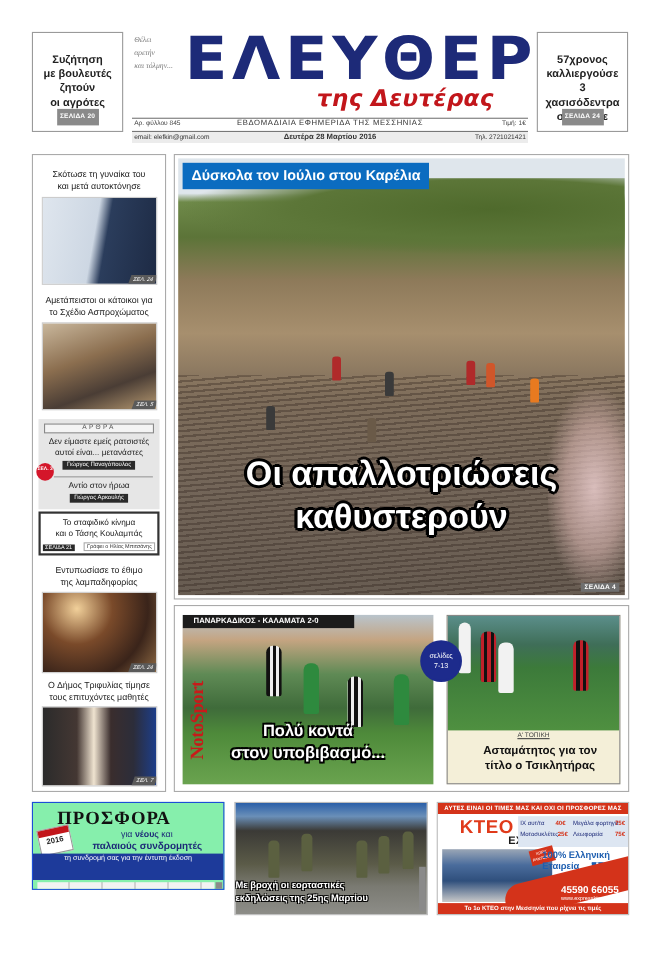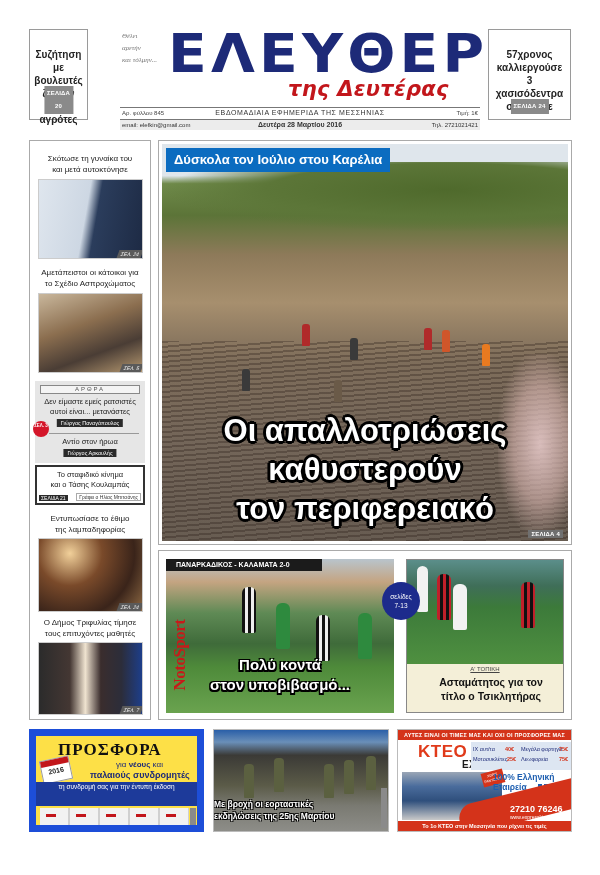--- a/index.html
+++ b/index.html
@@ -83,21 +83,21 @@
     text-shadow: -1.5px -1.5px 0 #000, 1.5px -1.5px 0 #000, -1.5px 1.5px 0 #000, 1.5px 1.5px 0 #000, 0 2px 0 #000; }
 
   .pages-starburst { position: absolute; left: 225px; top: 33px; width: 34px; height: 34px; border-radius: 50%; background: #1d2b8c; color: #fff; font-size: 6.5px; text-align: center; line-height: 9px; padding-top: 8px; box-shadow: 0 0 0 2px #1d2b8c; z-index: 3; }
 
   .sport2 { position: absolute; left: 247px; top: 8px; width: 158px; height: 154px; border: 1px solid #888; overflow: hidden; background: #f4efd8; }
   .sport2-photo { position: absolute; left: 0; top: 0; width: 100%; height: 104px; background: linear-gradient(180deg, #5b8e8a 0%, #3f6e58 25%, #3c7a3a 45%, #4f9040 100%); }
   .sport2-kicker { position: absolute; left: 0; right: 0; top: 106px; text-align: center; font-size: 6px; color: #444; text-decoration: underline; }
   .sport2-head { position: absolute; left: 0; right: 0; top: 115px; text-align: center; font-weight: bold; font-size: 10.5px; line-height: 14px; color: #111; margin-left: 12px; }
 
   
-  .ad1 { position: absolute; left: 29px; top: 729px; width: 175px; height: 103px; border: 7px solid #1d4ed8; background: #fde047; overflow: hidden; }
+  .ad1 { position: absolute; left: 29px; top: 729px; width: 175px; height: 80px; border: 1px solid #1d4ed8; background: #86efac; overflow: hidden; }
   .ad1-title { position: absolute; left: 22px; top: 4px; font-family: "Liberation Serif", serif; font-weight: bold; font-size: 17px; letter-spacing: 1px; color: #111; }
   .ad1-cal { position: absolute; left: 5px; top: 22px; width: 30px; height: 24px; background: #fff; border: 1px solid #999; transform: rotate(-12deg); font-size: 7px; font-weight: bold; text-align: center; padding-top: 8px; color: #222; }
   .ad1-cal::before { content: ""; position: absolute; left: 0; right: 0; top: 0; height: 6px; background: #c2161b; }
   .ad1-l2 { position: absolute; left: 80px; top: 24px; font-size: 8px; color: #1d2a78; }
   .ad1-l2 b { color: #1d2a78; }
   .ad1-l3 { position: absolute; left: 54px; top: 34px; font-size: 9px; font-weight: bold; color: #1d2a78; }
   .ad1-band { position: absolute; left: 0; right: 0; top: 46px; height: 24px; background: #1d3a9a; color: #fff; text-align: center; }
   .ad1-band .b1 { font-size: 12px; font-weight: bold; line-height: 13px; letter-spacing: 0.5px; }
   .ad1-band .b2 { font-size: 6.5px; line-height: 9px; }
   .ad1-papers { position: absolute; left: 4px; right: 8px; top: 72px; height: 28px; background: repeating-linear-gradient(90deg, #f2f2f2 0 28px, #d0d0d0 28px 30px); }
@@ -126,21 +126,21 @@
   .ad3-building { position: absolute; left: 4px; top: 42px; width: 100px; height: 48px; background: linear-gradient(180deg, #9aa6b6 0%, #4a6c9c 30%, #2f4f7c 60%, #c9c9c9 100%); }
   .ad3-stamp { position: absolute; left: 84px; top: 41px; width: 22px; height: 14px; background: #d4331a; color: #fff; font-size: 3.5px; text-align: center; transform: rotate(-15deg); line-height: 5px; padding-top: 2px; }
   .ad3-swoosh { position: absolute; left: 60px; top: 62px; width: 120px; height: 30px; background: #d4331a; transform: rotate(-14deg); border-radius: 40px 0 0 40px; }
   .ad3-phone { position: absolute; left: 112px; top: 74px; font-size: 9px; font-weight: bold; color: #fff; z-index: 2; }
   .ad3-web { position: absolute; left: 112px; top: 84px; font-size: 5px; color: #fff; z-index: 2; }
   .ad3-bottom { position: absolute; left: 0; right: 0; bottom: 0; height: 10px; background: #d4331a; color: #fff; font-size: 5.5px; font-weight: bold; text-align: center; line-height: 10px; z-index: 3; }
 </style>
 </head>
 <body>
 
-<div class="teaser-box" style="left:29px;top:29px;width:59px;height:91px;">
+<div class="teaser-box" style="left:29px;top:29px;width:83px;height:91px;">
   <div class="t-text">
     <div>Συζήτηση</div>
     <div>με βουλευτές</div>
     <div>ζητούν</div>
     <div>οι αγρότες</div>
   </div>
   <span class="page-tag">ΣΕΛΙΔΑ 20</span>
 </div>
 
 <div class="motto">
@@ -243,21 +243,20 @@
     <div class="worker" style="left:262px;top:184px;background:#b02a2a;"></div>
     <div class="worker" style="left:280px;top:186px;background:#d0562a;"></div>
     <div class="worker" style="left:320px;top:200px;background:#e87a20;"></div>
     <div class="worker" style="left:172px;top:236px;background:#6a5a48;"></div>
     <div class="worker" style="left:80px;top:225px;background:#3a3a3a;"></div>
   </div>
   <div class="kicker">Δύσκολα τον Ιούλιο στου Καρέλια</div>
   <div class="headline">
     <div>Οι απαλλοτριώσεις</div>
     <div>καθυστερούν</div>
-    <div>τον περιφερειακό</div>
   </div>
   <span class="page-tag">ΣΕΛΙΔΑ 4</span>
 </div>
 
 <div class="sport-frame">
   <div class="sport1">
     <div class="player" style="left:76px;top:28px;background:repeating-linear-gradient(90deg,#111 0 3px,#eee 3px 6px);"></div>
     <div class="player" style="left:110px;top:44px;background:#2e8a3e;"></div>
     <div class="player" style="left:150px;top:56px;background:repeating-linear-gradient(90deg,#111 0 3px,#eee 3px 6px);"></div>
     <div class="player" style="left:192px;top:54px;background:#2e8a3e;"></div>
@@ -333,16 +332,16 @@
     </div>
   </div>
   <div class="ad3-building"></div>
   <div class="ad3-stamp">ΧΩΡΙΣ ΡΑΝΤΕΒΟΥ</div>
   <div class="ad3-greek">
     <div>100% Ελληνική</div>
     <div>Εταιρεία</div>
   </div>
   <div class="ad3-flag"></div>
   <div class="ad3-swoosh"></div>
-  <div class="ad3-phone">27210 76246</div>
+  <div class="ad3-phone">45590 66055</div>
   <div class="ad3-web">www.expresskteo.gr</div>
   <div class="ad3-bottom">Το 1ο ΚΤΕΟ στην Μεσσηνία που ρίχνει τις τιμές</div>
 </div>
 
 </body></html>

